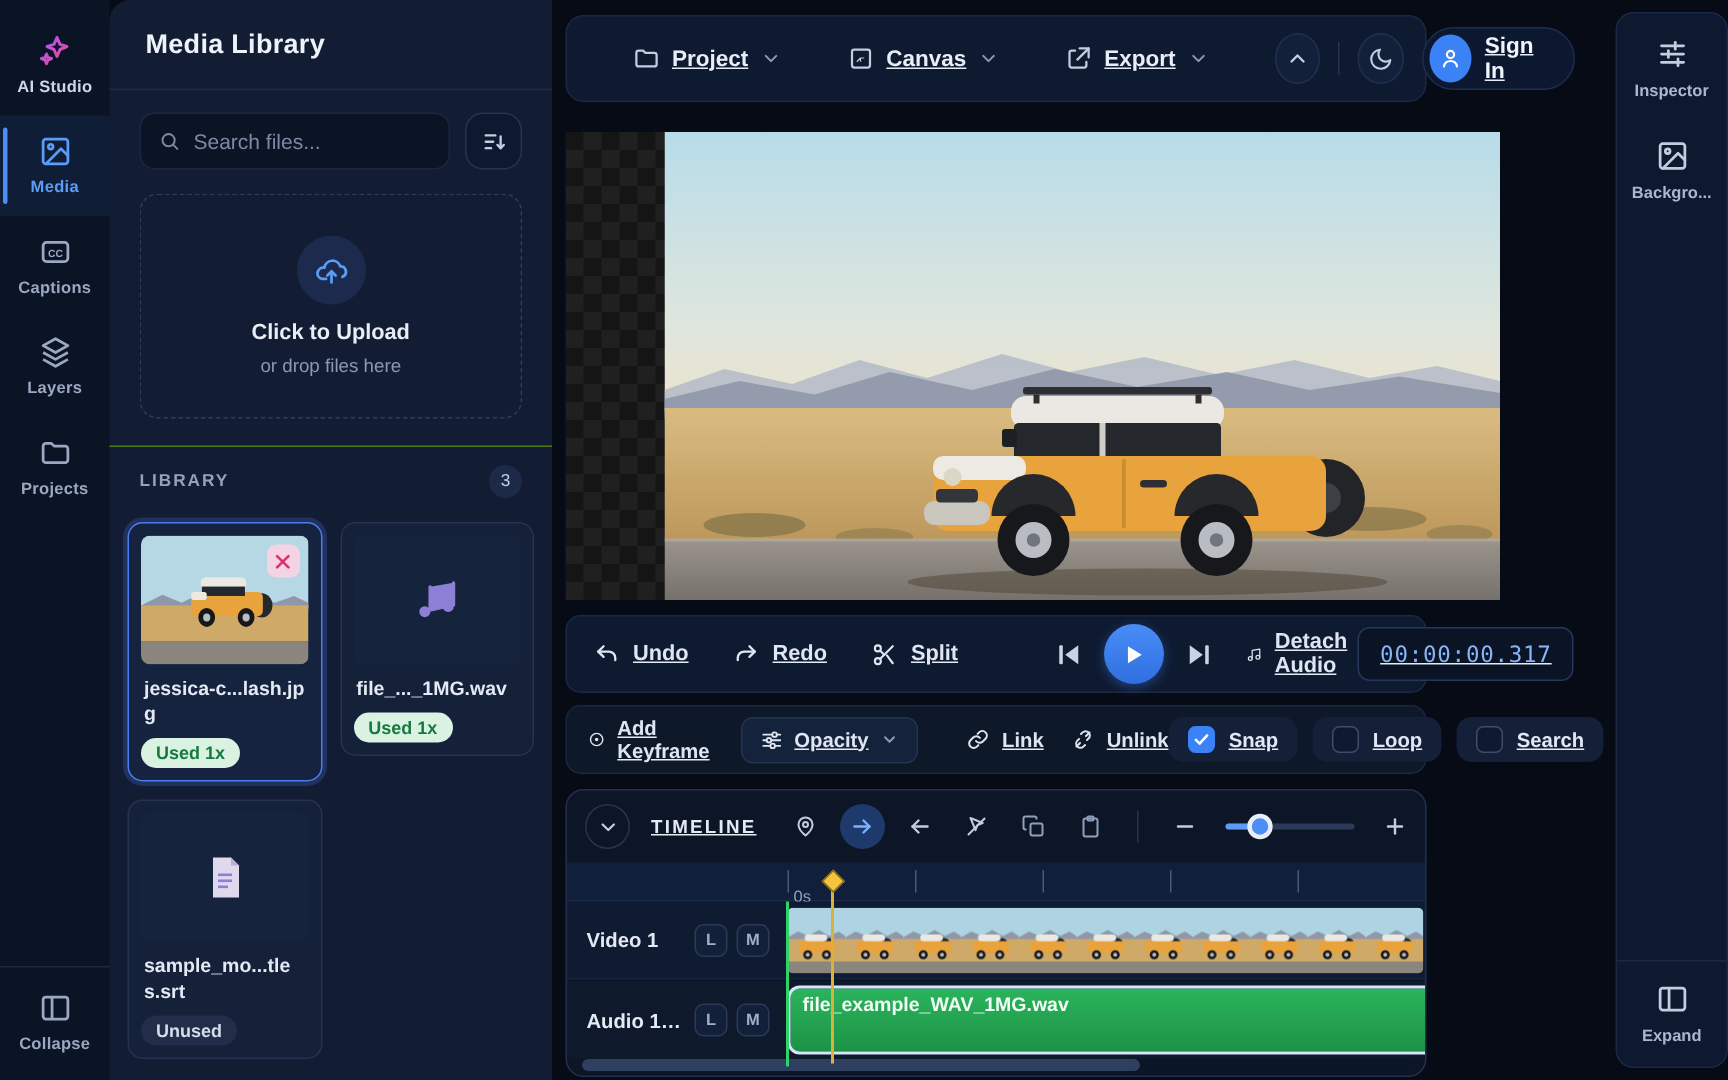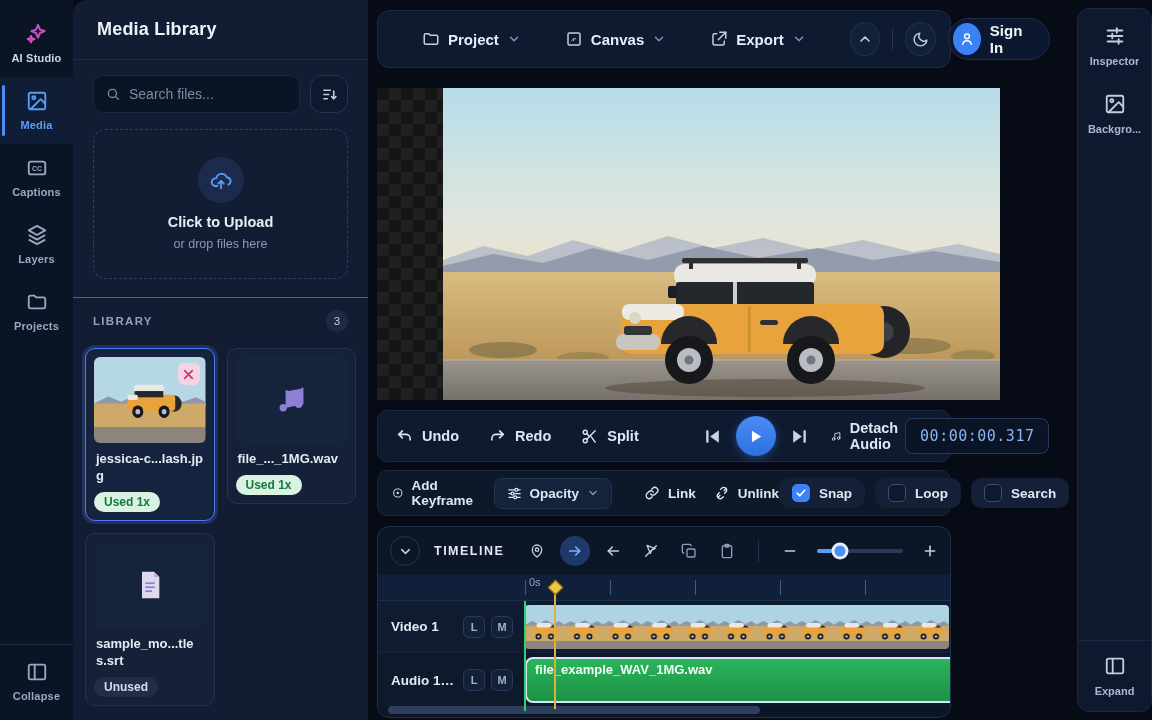--- a/index.html
+++ b/index.html
@@ -43,21 +43,21 @@
   .thumb svg.scene { width:100%; height:100%; }
   .card-x { position:absolute; top:6px; right:6px; width:22px; height:22px; border-radius:6px; background:rgba(250,210,228,.92); color:#d6336c; display:flex; align-items:center; justify-content:center; cursor:pointer; }
   .card-name { margin:8px 2px 7px; font-size:13px; font-weight:700; color:#e4eaf4; line-height:1.3; word-break:break-all; }
   .badge { display:inline-block; font-size:12px; font-weight:700; padding:3px 10px; border-radius:12px; }
   .badge.used { background:#d9f2e2; color:#157a3f; }
   .badge.unused { background:#222e49; color:#d5dcea; }
   .music-glyph { color:#8d7fd6; }
   .file-glyph { color:#e9e4f6; }
 
   
-  .center { position:absolute; left:377px; top:0; width:574px; height:720px; }
+  .center { position:absolute; left:377px; top:0; width:574px; height:720px;text-decoration:underline; }
 
   .topbar { margin-top:10px; height:58px; background:#0e1a30; border:1px solid #1b2846; border-radius:12px; display:flex; align-items:center; padding:0 18px; }
   .logo { color:#e8edf6; margin-right:26px; }
   .menu-btn { display:flex; align-items:center; gap:8px; color:#e8edf6; cursor:pointer; margin-right:44px; }
   .menu-btn .m-ic { color:#c3cde0; }
   .menu-btn .m-lbl { font-size:15px; font-weight:700; }
   .menu-btn .m-chev { color:#8b99b4; }
   .tb-right { margin-left:auto; display:flex; align-items:center; }
   .circle-btn { width:34px; height:34px; border-radius:50%; background:#13203a; border:1px solid #223050; color:#c3cde0; display:flex; align-items:center; justify-content:center; cursor:pointer; }
   .tb-div { width:1px; height:22px; background:#26334e; margin:0 12px; }
@@ -102,21 +102,21 @@
   .tl-div { width:1px; height:22px; background:#26334e; margin:0 8px; flex:none; }
   .zoom-slider { position:relative; width:86px; height:4px; border-radius:2px; background:#2b3a58; margin:0 4px; flex:none; cursor:pointer; }
   .zoom-fill { position:absolute; left:0; top:0; height:4px; width:26%; border-radius:2px; background:#5b9cf6; }
   .zoom-knob { position:absolute; left:26%; top:50%; transform:translate(-50%,-50%); width:17px; height:17px; border-radius:50%; background:#4c8df6; border:3px solid #e8eef8; }
   .zoom-lvl { font-size:13.5px; font-weight:700; color:#5b9cf6; margin:0 6px; flex:none; }
   .video-btn { display:flex; align-items:center; gap:8px; background:#121e36; border:1px solid #243352; border-radius:8px; padding:7px 9px; color:#e2e8f3; font-size:13.5px; font-weight:600; cursor:pointer; flex:none; margin-left:auto;margin-top:12px; }
 
   .tl-body { position:relative; flex:1; }
   .tl-ruler { position:absolute; left:0; right:0; top:0; height:26px; background:#11203a; border-bottom:1px solid #1d2c49; }
   .tick { position:absolute; top:5px; width:1px; height:15px; background:#46587c; }
-  .tick-label { position:absolute; top:1px; font-size:11px; color:#93a1bb; }
+  .tick-label { position:absolute; top:17px; font-size:11px; color:#93a1bb; }
   .tl-row { position:absolute; left:0; right:0; height:52px; display:flex; align-items:center; }
   .row-video { top:26px; background:#0f1b30; border-bottom:1px solid #15233c; }
   .row-audio { top:79px; background:#0e192c; }
   .row-head { width:148px; flex:none; display:flex; align-items:center; gap:6px; padding-left:13px; }
   .row-name { width:66px; font-size:13.5px; font-weight:700; color:#e4eaf4; white-space:nowrap; overflow:hidden; text-overflow:ellipsis; }
   .lm-btn { width:22px; height:22px; border-radius:6px; border:1px solid #2c3a58; background:#13203a; color:#9fb0ca; font-size:11px; font-weight:700; display:flex; align-items:center; justify-content:center; cursor:pointer; }
   .video-clip { position:absolute; top:30px; height:44px; border-radius:4px; overflow:hidden; cursor:grab; }
   .video-clip svg { width:100%; height:100%; display:block; }
   .audio-clip { position:absolute; top:82px; height:46px; border-radius:8px; border:2px solid #d7e5fb; background:linear-gradient(#2ab45b,#1d9247); padding:3px 8px; font-size:13px; font-weight:600; color:#f0fdf4; white-space:nowrap; overflow:hidden; cursor:grab; }
   .snap-line { position:absolute; top:26px; width:2px; height:110px; background:#2fd469; z-index:4; }

